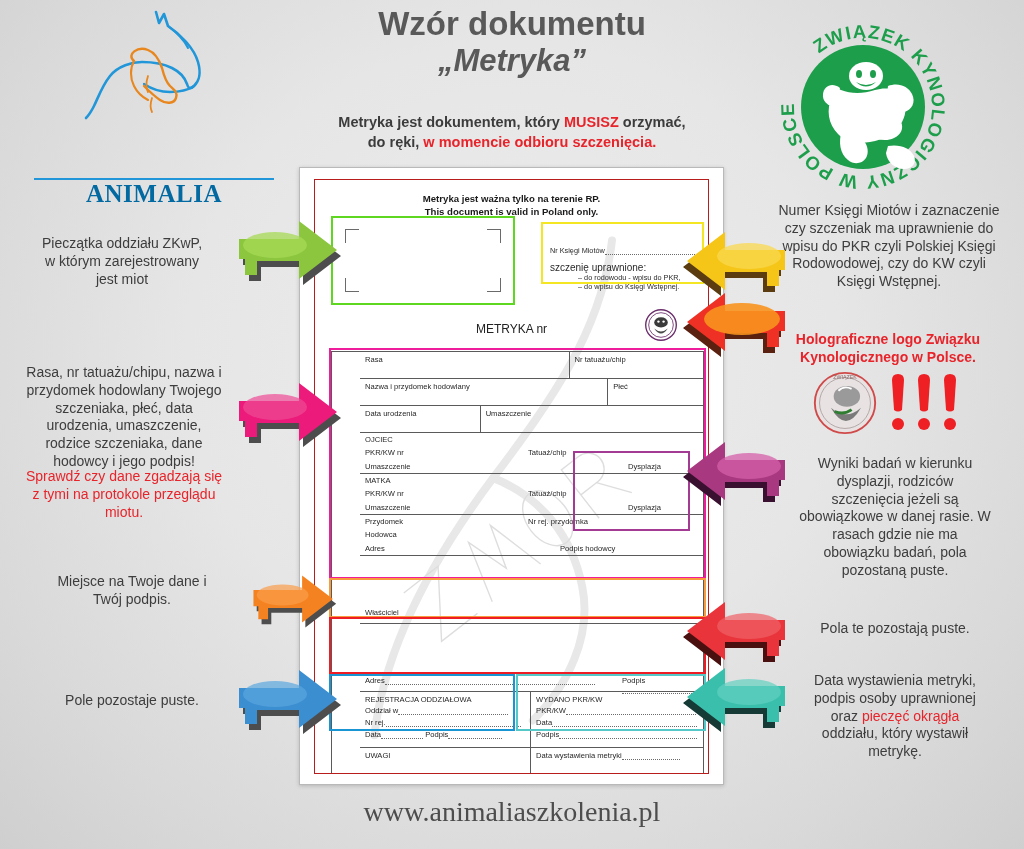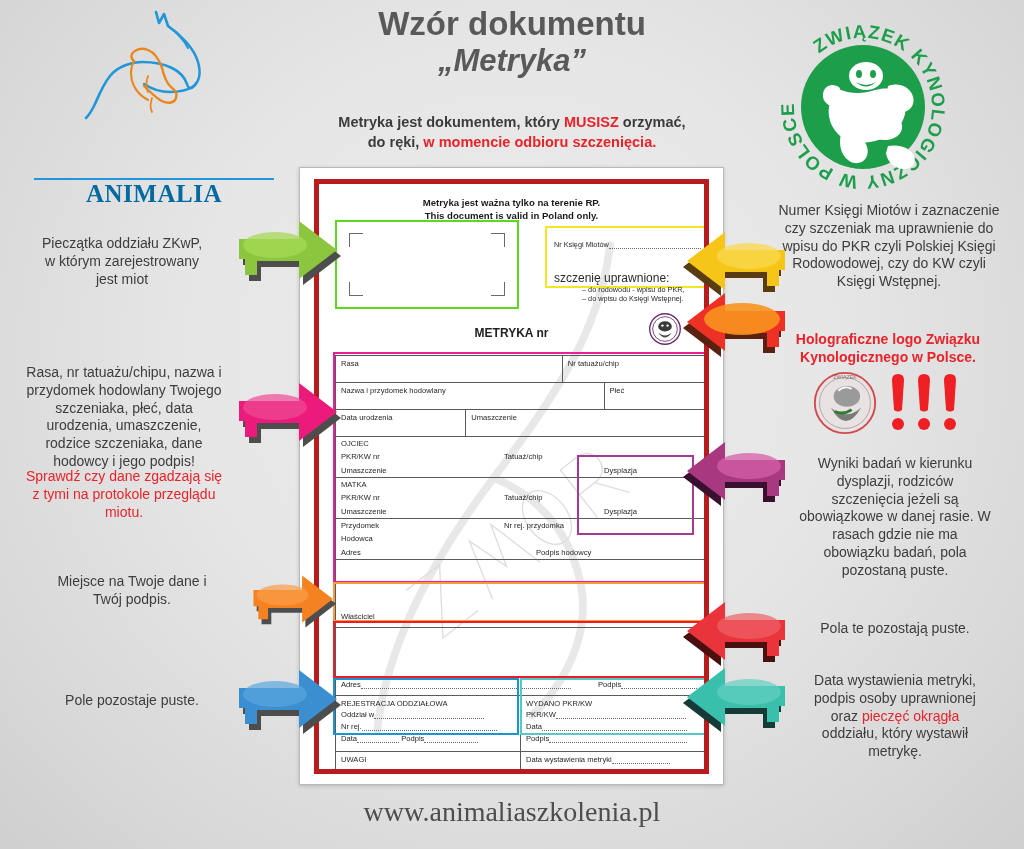--- a/index.html
+++ b/index.html
@@ -38,65 +38,65 @@
   
   #zkwp-logo { position: absolute; left: 770px; top: 14px; width: 186px; height: 186px; }
 
   
   #document-sheet {
     position: absolute; left: 299px; top: 167px; width: 425px; height: 618px;
     background: #fff; border: 1px solid #b9b9b9;
     box-shadow: 0 1px 4px rgba(0,0,0,.18);
   }
   #doc-inner { position: absolute; left: 14px; top: 11px; right: 14px; bottom: 10px;
-    border: 5px solid #b91c1c; background: #fff; overflow: hidden; }
+    border: 1px solid #b91c1c; background: #fff; overflow: hidden; }
   #watermark { position: absolute; left: 0; top: 0; width: 100%; height: 100%;
     pointer-events: none; z-index: 3; opacity: .5; }
   .doc-head {
     position: relative; z-index: 4; text-align: center; margin-top: 12px;
     font-size: 9.6px; font-weight: 700; color: #1a1a1a; line-height: 1.4;
   }
   .doc-title-metryka {
     position: absolute; left: 0; width: 100%; top: 142px; text-align: center;
-    font-size: 12px; color: #222; z-index: 4; font-weight: bold;
+    font-size: 12px; color: #222; z-index: 4;
   }
 
   
   .photo-box { position: absolute; left: 16px; top: 36px; width: 184px; height: 89px;
     border: 2px solid #5ed721; z-index: 5; }
   .corner { position: absolute; width: 14px; height: 14px; border: 1.6px solid #6a6a6a; }
   .c-tl { left: 12px; top: 11px; border-right: none; border-bottom: none; }
   .c-tr { right: 12px; top: 11px; border-left: none; border-bottom: none; }
   .c-bl { left: 12px; bottom: 11px; border-right: none; border-top: none; }
   .c-br { right: 12px; bottom: 11px; border-left: none; border-top: none; }
 
   
   .ksiega-box { position: absolute; left: 226px; top: 42px; width: 163px; height: 62px;
-    border: 2px solid #f5e624; z-index: 5; padding: 12px 6px 0 7px; }
+    border: 2px solid #f5e624; z-index: 5; padding: 22px 6px 0 7px; }
   .ksiega-l1 { font-size: 7.3px; color: #2a2a2a; white-space: nowrap; }
   .dots { border-bottom: 1px dotted #6a6a6a; display: inline-block; vertical-align: bottom; height: 8px; }
-  .ksiega-l2 { font-size: 12px; color: #2a2a2a; margin-top: 22px; }
+  .ksiega-l2 { font-size: 10px; color: #2a2a2a; margin-top: 7px; }
   .ksiega-li { font-size: 7.3px; color: #2a2a2a; margin-left: 28px; white-space: nowrap; }
 
   
   #doc-stamp { position: absolute; left: 329px; top: 128px; width: 34px; height: 34px; z-index: 6; }
 
   
   #form-table { position: absolute; left: 16px; top: 171px; width: 373px; z-index: 5; }
   .frow { position: relative; border-bottom: 1.1px solid #5a5a5a; display: flex; }
   .fcell { position: relative; font-size: 7.6px; color: #262626; padding: 3px 0 0 5px; }
   .fdiv { border-right: 1.1px solid #5a5a5a; }
   .parent-row { position: relative; border-bottom: 1.1px solid #5a5a5a; height: 41px; }
   .pl { position: absolute; font-size: 7.6px; color: #262626; }
   .owner-row { position: relative; border-bottom: 1.1px solid #5a5a5a; height: 21px; margin-top: 47px; }
   .reg-row { position: relative; display: flex; border-bottom: 1.1px solid #5a5a5a; height: 56px; }
   .reg-col { position: relative; font-size: 7.6px; color: #262626; padding: 3px 0 0 5px; }
   .uwagi-row { position: relative; display: flex; height: 56px; }
   .italic-note { font-style: italic; font-size: 7.3px; color: #3a3a3a; }
-  #form-table-outer { border: 1.1px solid #5a5a5a; border-bottom: none; }
+  #form-table-outer { border: 1.1px solid #5a5a5a; border-bottom: none; padding-left: 28px; }
 
   
   .hl { position: absolute; z-index: 7; pointer-events: none; }
   #hl-magenta  { left: 14px;  top: 168px; width: 377px; height: 231px; border: 2px solid #ef1c9c; }
   #hl-purple   { left: 258px; top: 271px; width: 117px; height: 80px;  border: 2px solid #a33a94; }
   #hl-orange   { left: 14px;  top: 398px; width: 377px; height: 40px;  border: 2px solid #f79b3c; }
   #hl-red      { left: 14px;  top: 437px; width: 377px; height: 57px;  border: 2px solid #ee1c24; }
   #hl-blue     { left: 14px;  top: 494px; width: 186px; height: 57px;  border: 2px solid #1a95d4; }
   #hl-teal     { left: 201px; top: 494px; width: 190px; height: 57px;  border: 2px solid #57c8c8; }
 

